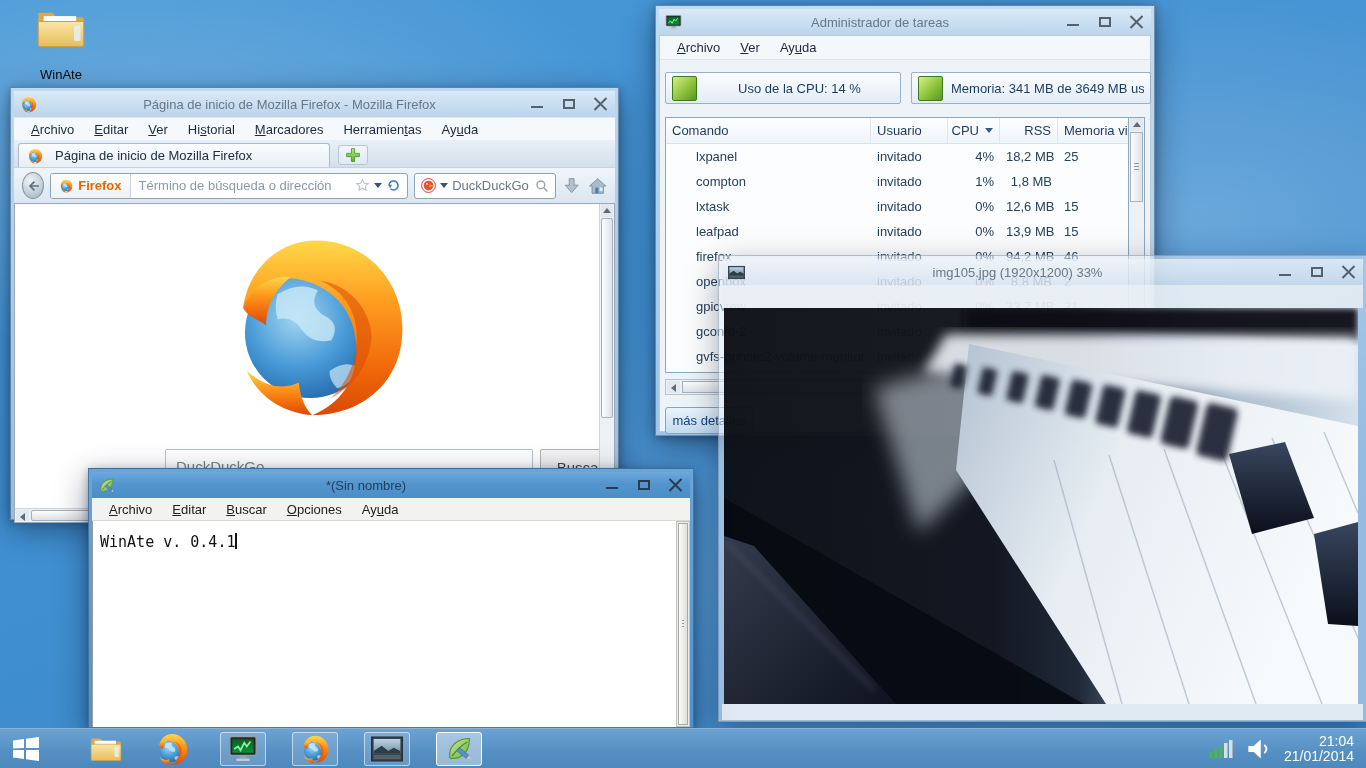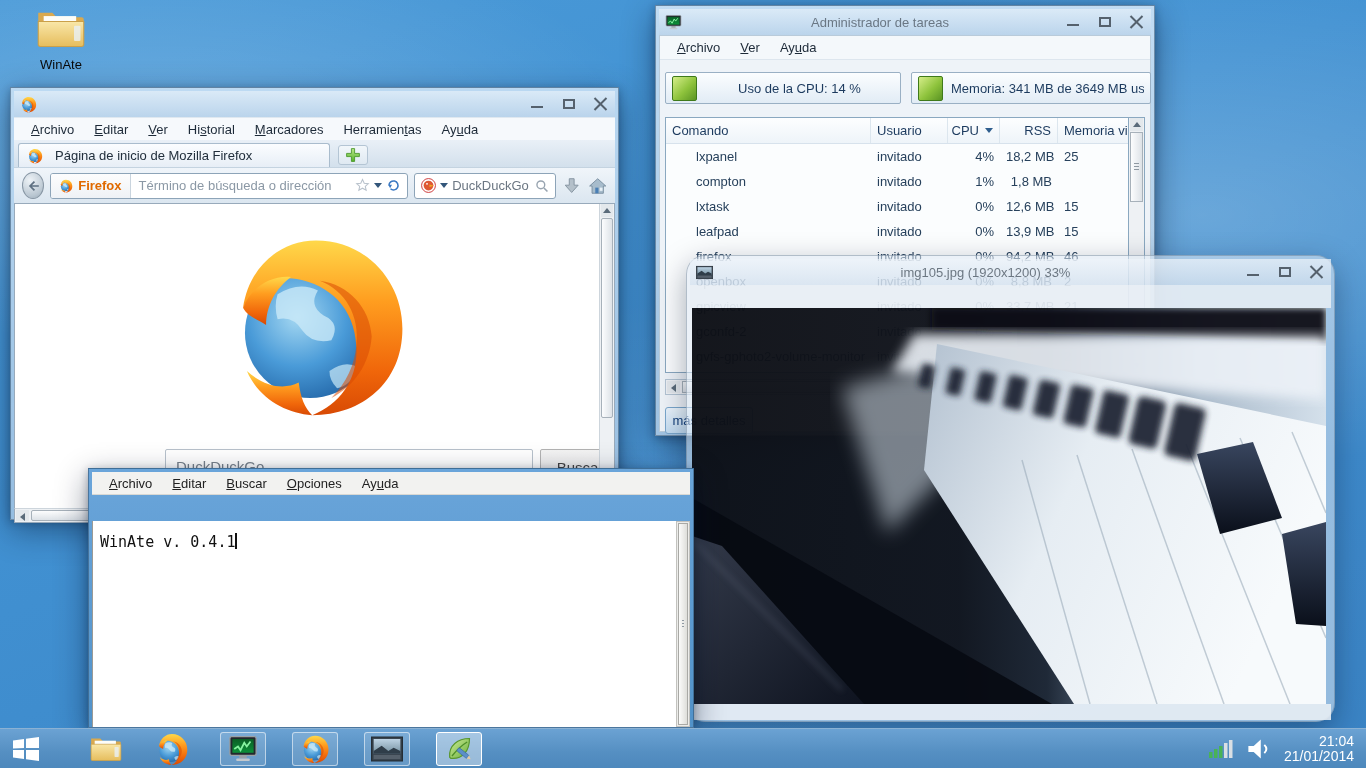--- a/index.html
+++ b/index.html
@@ -116,42 +116,42 @@
     background:linear-gradient(180deg,#fcfdfe,#dde2e7); }
   #tm-details-btn { position:absolute; left:5px; top:371px; width:88px; height:27px; border:1px solid #7aa7cc; border-radius:3px;
     background:linear-gradient(180deg,#eaf4fc,#c2dcf1); color:#14407a; display:flex; align-items:center; justify-content:center; }
   .tri-up { width:0;height:0;border-left:4px solid transparent;border-right:4px solid transparent;border-bottom:5px solid #5a6b7a; margin:4px auto; }
   .tri-dn { width:0;height:0;border-left:4px solid transparent;border-right:4px solid transparent;border-top:5px solid #5a6b7a; margin:4px auto; }
   .tri-lf { width:0;height:0;border-top:4px solid transparent;border-bottom:4px solid transparent;border-right:5px solid #5a6b7a; margin:3px auto; }
   .tri-rt { width:0;height:0;border-top:4px solid transparent;border-bottom:4px solid transparent;border-left:5px solid #5a6b7a; margin:3px auto; }
   .sort-caret { width:0;height:0;border-left:4px solid transparent;border-right:4px solid transparent;border-top:5px solid #2f5e8e; margin-left:6px; }
 
   
-  #win-viewer { left:686px; top:255px; width:649px; height:467px; border-color:rgba(90,110,130,.4);
-    background:rgba(222,232,242,.55); box-shadow:0 10px 30px rgba(0,15,40,.35);border-radius:19px; }
+  #win-viewer { left:718px; top:255px; width:649px; height:467px; border-color:rgba(90,110,130,.4);
+    background:rgba(222,232,242,.55); box-shadow:0 10px 30px rgba(0,15,40,.35); }
   #win-viewer .titlebar { background:linear-gradient(180deg, rgba(238,244,250,.72), rgba(210,224,238,.66)); }
   #win-viewer .title-text { color:rgba(95,106,117,.9); }
   #viewer-topstrip { position:absolute; left:3px; right:3px; top:29px; height:23px; background:rgba(233,239,245,.85); }
   #viewer-image { position:absolute; left:5px; top:52px; width:634px; height:396px; }
   #viewer-botstrip { position:absolute; left:3px; right:3px; top:448px; height:16px; background:rgba(233,239,245,.88); }
 
   
   #win-leafpad { left:88px; top:468px; width:606px; height:260px;
     background:linear-gradient(180deg,#6aa5da,#5192c9); }
   #lp-menubar { height:23px; background:#f2f2f0; border-bottom:1px solid #d8d8d4; color:#222; }
   #lp-text { position:absolute; left:3px; right:17px; top:52px; bottom:0; background:#fff; border-left:1px solid #9a9a96;
     font-family:"DejaVu Sans Mono","Liberation Mono",monospace; font-size:15px; color:#111; padding:12px 7px; }
   .cursor-bar { display:inline-block; width:1.5px; height:16px; background:#111; vertical-align:-2px; }
   #lp-vscroll { position:absolute; right:3px; top:52px; bottom:0; width:14px; background:#ececea; border:1px solid #c2c2be; }
   #lp-vscroll .thumb { position:absolute; left:1px; right:1px; top:1px; bottom:1px; background:linear-gradient(90deg,#fbfbfa,#dededa); border:1px solid #a9a9a5; }
 
   
   #desktop-icon { position:absolute; left:16px; top:6px; width:90px; text-align:center; }
   #desktop-icon .glyph { width:52px; height:44px; margin:0 auto; }
-  #desktop-icon .label { margin-top:4px; color:#0a0a0a; font-size:13px; }
+  #desktop-icon .label { margin-top:14px; color:#0a0a0a; font-size:13px; }
 
   
   #taskbar { position:absolute; left:0; top:728px; width:1366px; height:40px; z-index:50;
     background:linear-gradient(180deg,#6ba2d3,#558fc2 60%,#4d88bc);
     border-top:1px solid rgba(255,255,255,.35); display:flex; align-items:center; }
   #start-btn { width:52px; height:40px; display:flex; align-items:center; justify-content:center; }
   .tb-launcher { width:44px; height:38px; display:flex; align-items:center; justify-content:center; }
   .tb-task { width:46px; height:34px; margin-left:26px; border:1px solid rgba(255,255,255,.55); border-radius:3px;
     background:rgba(255,255,255,.14); display:flex; align-items:center; justify-content:center; }
   .tb-task.active { background:rgba(255,255,255,.42); border-color:#fff; }
@@ -267,20 +267,21 @@
       </svg>
     <div class="label">WinAte</div>
   </div>
 
   <div class="window" id="win-firefox">
     <div class="frame">
       <div class="titlebar inactive">
         <svg class="ticon" viewBox="0 0 100 100">
             <use href="#sym-firefox"></use>
           </svg>
+        <div class="title-text inactive">Página de inicio de Mozilla Firefox - Mozilla Firefox</div>
         <div class="win-buttons">
           <span class="wbtn min"></span>
           <span class="wbtn max"></span>
           <span class="wbtn close"></span>
         </div>
       </div>
       <div class="menubar" id="ff-menubar">
           <span class="menu-item"><u>A</u>rchivo</span>
           <span class="menu-item"><u>E</u>ditar</span>
           <span class="menu-item"><u>V</u>er</span>
@@ -588,20 +589,31 @@
       </g>
       <polygon points="505,146 561,134 590,210 528,226" fill="url(#bkey)"></polygon>
       <polygon points="590,226 634,214 634,318 604,316" fill="url(#bkey)"></polygon>
       <polygon points="0,228 30,238 172,396 0,396" fill="url(#rail)"></polygon>
       <line x1="2" y1="234" x2="150" y2="382" stroke="#6a7487" stroke-width="2" opacity=".5" filter="url(#b3)"></line>
     </svg>
   </div>
 
   <div class="window" id="win-leafpad">
     <div class="frame">
+      <div class="titlebar active">
+        <svg class="ticon" viewBox="0 0 24 24">
+            <use href="#sym-leaf"></use>
+          </svg>
+        <div class="title-text active">*(Sin nombre)</div>
+        <div class="win-buttons">
+          <span class="wbtn min"></span>
+          <span class="wbtn max"></span>
+          <span class="wbtn close"></span>
+        </div>
+      </div>
       <div class="menubar" id="lp-menubar">
           <span class="menu-item"><u>A</u>rchivo</span>
           <span class="menu-item"><u>E</u>ditar</span>
           <span class="menu-item"><u>B</u>uscar</span>
           <span class="menu-item"><u>O</u>pciones</span>
           <span class="menu-item">Ay<u>u</u>da</span>
         </div>
     </div>
     <div id="lp-text"><span>WinAte v. 0.4.1</span><span class="cursor-bar"></span></div>
     <div id="lp-vscroll">

